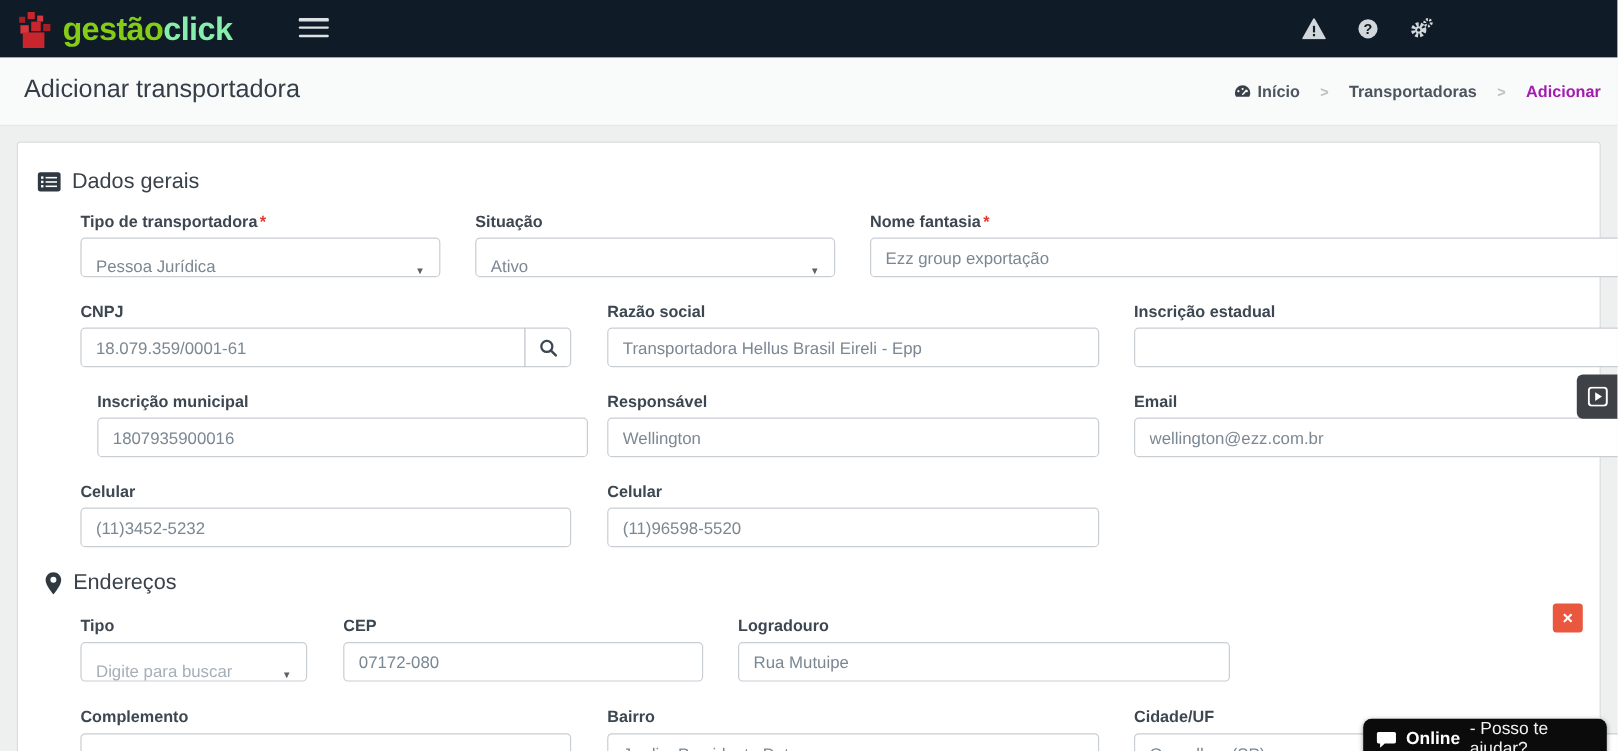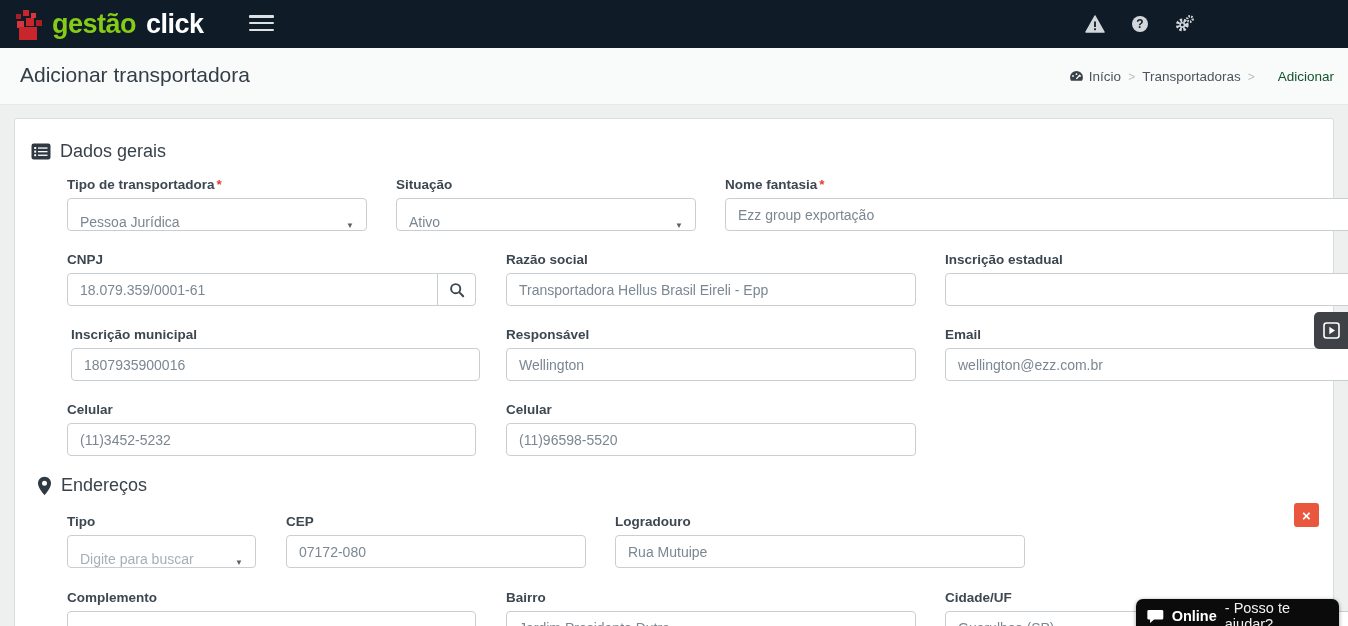--- a/index.html
+++ b/index.html
@@ -22,40 +22,40 @@
   .logo-ico span { position:absolute; background:#c9252c; }
   .li-a { left:2px;  top:7px;  width:5px;  height:5px;  background:#a81e24 !important; }
   .li-b { left:9px;  top:3px;  width:6px;  height:6px; }
   .li-c { left:17px; top:6px;  width:5px;  height:5px;  background:#d6373d !important; }
   .li-d { left:3px;  top:14px; width:7px;  height:7px;  background:#d6373d !important; }
   .li-e { left:12px; top:11px; width:8px;  height:8px; }
   .li-f { left:22px; top:13px; width:6px;  height:6px;  background:#a81e24 !important; }
   .li-g { left:5px;  top:20px; width:18px; height:13px; }
   .logo-text { font-size:27px; font-weight:600; letter-spacing:-0.5px; margin-left:6px; line-height:1; }
   .logo-text .g1 { color:#84cc16; }
-  .logo-text .g2 { color:#ffffff;margin-left:10px; }
+  .logo-text .g2 { color:#86efac; }
   .hamburger { position:absolute; left:249px; top:15px; width:25px; height:18px; cursor:pointer; }
   .hamburger i { display:block; height:2.6px; background:#dde1e4; border-radius:1px; margin-bottom:4.2px; }
   .top-icons { position:absolute; left:1085px; top:0; height:48px; display:flex; align-items:center; gap:25px; }
   .tbicon { width:20px; height:20px; display:flex; align-items:center; justify-content:center; cursor:pointer; }
   .help-circle {
     width:16px; height:16px; border-radius:50%; background:#d2d7db;
     color:#0f1b26; font-size:12px; font-weight:bold; display:flex; align-items:center; justify-content:center;
   }
 
   
   .pagehead {
     position:absolute; left:0; top:48px; width:1348px; height:57px;
     background:#f9fafa; border-bottom:1px solid #e6e8e9;
   }
   .page-title { position:absolute; left:20px; top:15px; font-size:21px; font-weight:500; color:#343e48; }
-  .breadcrumb { position:absolute; right:14px; top:21px; display:flex; align-items:center; gap:7px; font-size:13.5px; }
+  .breadcrumb { position:absolute; right:14px; top:21px; display:flex; align-items:center; gap:17px; font-size:13.5px;font-weight:bold; }
   .breadcrumb .bc-link { color:#4b555e; cursor:pointer; display:flex; align-items:center; gap:5px; }
   .breadcrumb .bc-sep { color:#bcc1c6; font-size:12px; }
-  .breadcrumb .bc-current { color:#14532d;margin-left:16px; }
+  .breadcrumb .bc-current { color:#a21caf; }
 
   
   .card {
     position:absolute; left:14px; top:118px; width:1320px; height:545px;
     background:#fff; border:1px solid #dadcde; border-radius:3px;
   }
   .section-title { position:absolute; display:flex; align-items:center; gap:9px; font-size:18px; color:#39424b; font-weight:500; }
   .req { color:#e23b2e; margin-left:2px; font-weight:700; }
 
   .fg { position:absolute;margin-left:36px; }
@@ -211,21 +211,21 @@
   </div>
   <div class="fg" style="left:455px; top:133px; width:410px;">
     <label class="lbl">Razão social</label>
     <input class="ctl" value="Transportadora Hellus Brasil Eireli - Epp" style="">
   </div>
   <div class="fg" style="left:894px; top:133px; width:410px;">
     <label class="lbl">Inscrição estadual</label>
     <input class="ctl" value="" style="">
   </div>
 
-  <div class="fg" style="left:20px; top:208px; width:409px;">
+  <div class="fg" style="left:30px; top:208px; width:409px;">
     <label class="lbl">Inscrição municipal</label>
     <input class="ctl" value="1807935900016" style="">
   </div>
   <div class="fg" style="left:455px; top:208px; width:410px;">
     <label class="lbl">Responsável</label>
     <input class="ctl" value="Wellington" style="">
   </div>
   <div class="fg" style="left:894px; top:208px; width:410px;">
     <label class="lbl">Email</label>
     <input class="ctl" value="wellington@ezz.com.br" style="">

